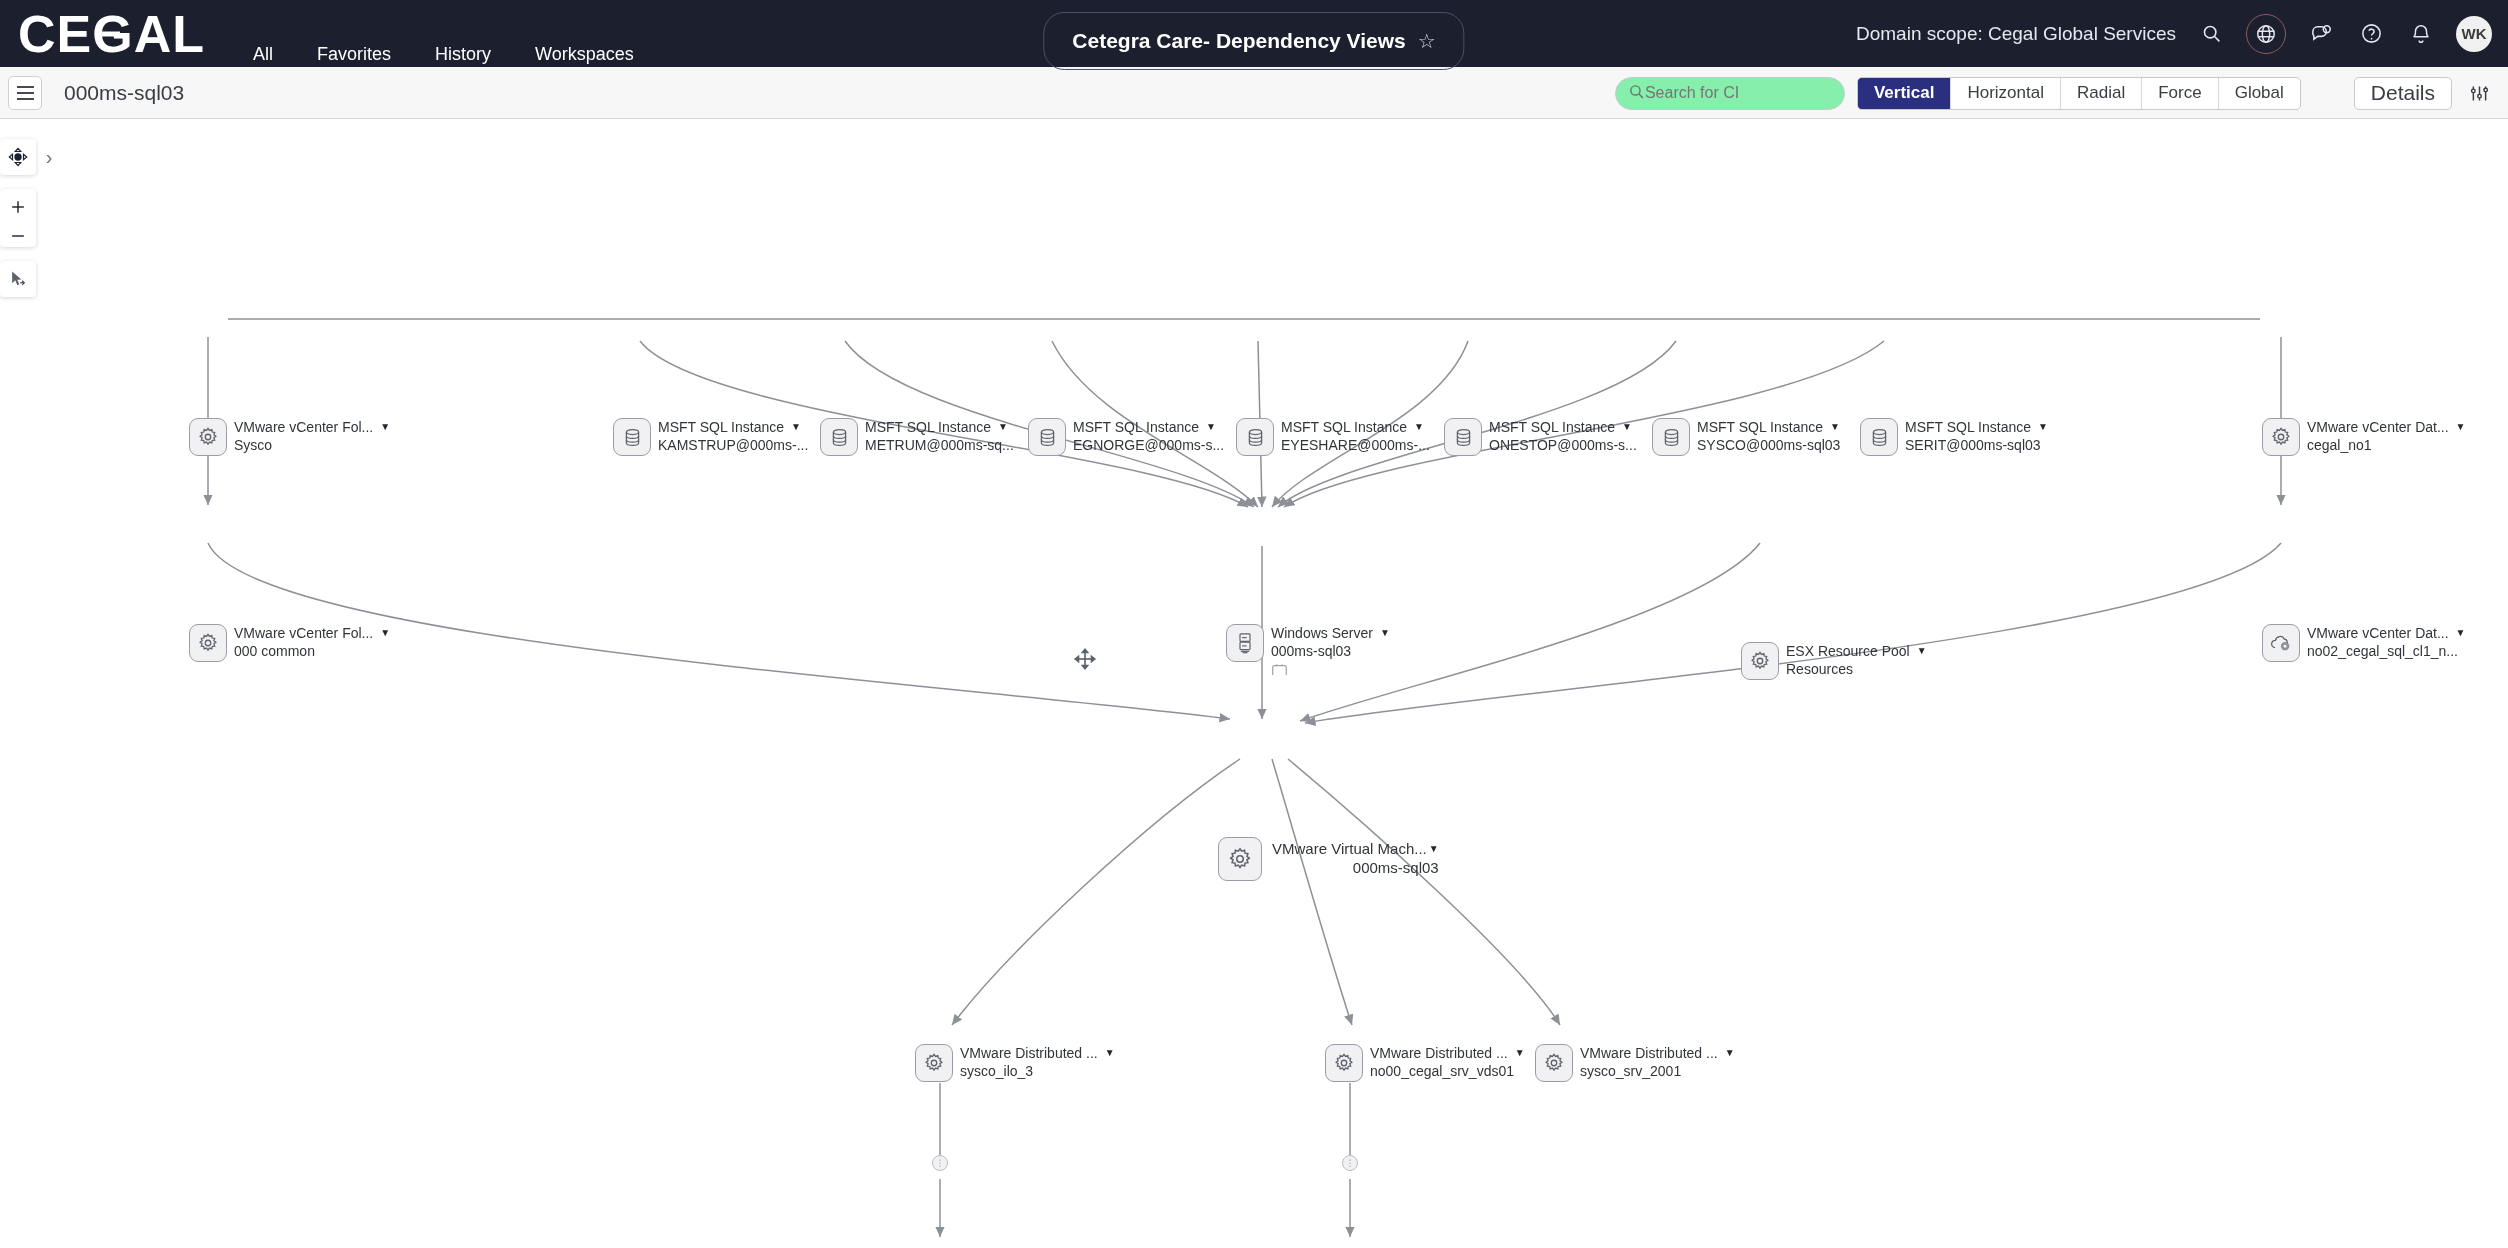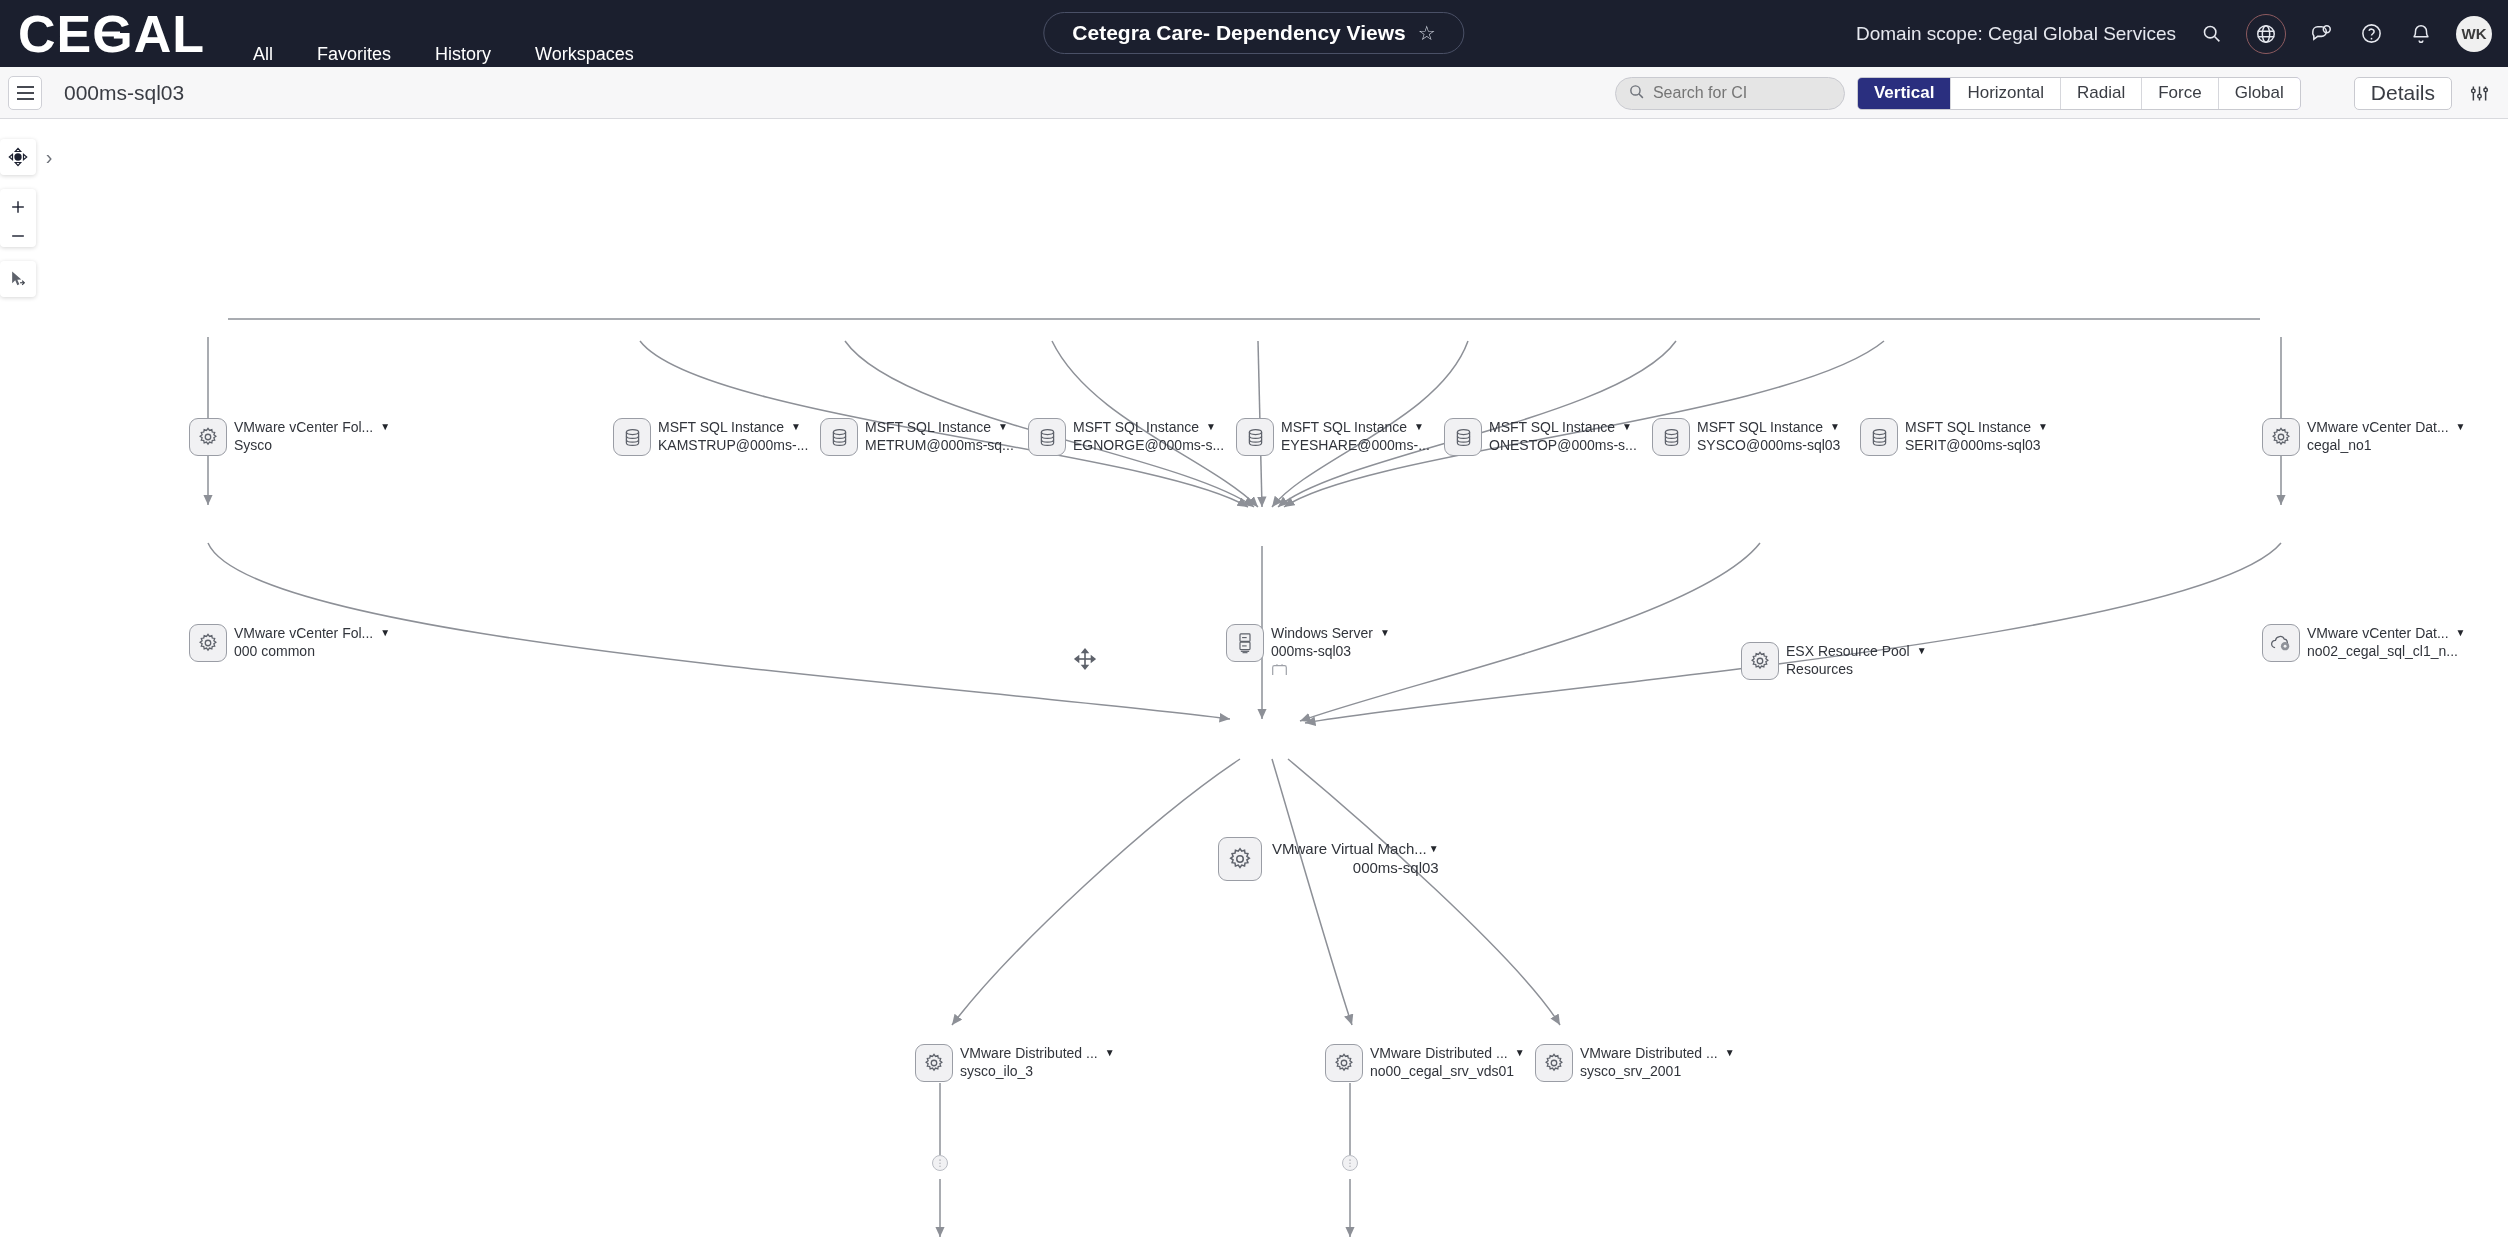--- a/index.html
+++ b/index.html
@@ -41,21 +41,21 @@
   }
   .nav-links { display: flex; align-items: center; margin-left: 48px; gap: 44px; }
   .nav-link {
     color: #ffffff; font-size: 18px; cursor: pointer;
     white-space: nowrap;
     margin-top: 42px;
   }
   #title-pill {
     position: absolute; left: 50%; top: 12px;
     transform: translateX(-50%);
-    height: 42px;
+    height: 58px;
     border: 1px solid #4a5066;
     border-radius: 21px;
     display: flex; align-items: center; gap: 12px;
     padding: 0 28px;
     color: #ffffff;
   }
   #title-pill .title-text { font-size: 21px; font-weight: 700; white-space: nowrap; }
   .star-icon { font-size: 20px; color: #cfd3de; cursor: pointer; line-height: 1; }
   #header-right {
     position: absolute; right: 14px; top: 0;
@@ -100,22 +100,22 @@
   }
   #hamburger-btn span { display: block; width: 17px; height: 2px; background: #474a52; }
   #ci-name { margin-left: 22px; font-size: 21px; color: #3a3d44; }
   #toolbar-right {
     position: absolute; right: 10px; top: 0; height: 52px;
     display: flex; align-items: center; gap: 12px;
   }
   #search-box {
     width: 230px; height: 33px;
     border: 1px solid #c9cad0; border-radius: 17px;
-    background: #e5e5e5;
-    display: flex; align-items: center; padding: 0 12px; gap: 8px;
+    background: #86efac;
+    display: flex; align-items: center; padding: 0 12px; 
   }
   #search-box input {
     border: none; outline: none; font-size: 16px;
     color: #6d7179; width: 100%;
     font-family: "Liberation Sans", sans-serif; background: transparent;
   }
   .layout-group {
     display: flex; align-items: center;
     border: 1px solid #c9cad0; border-radius: 5px; overflow: hidden;
     background: #c4b5fd; height: 33px;

